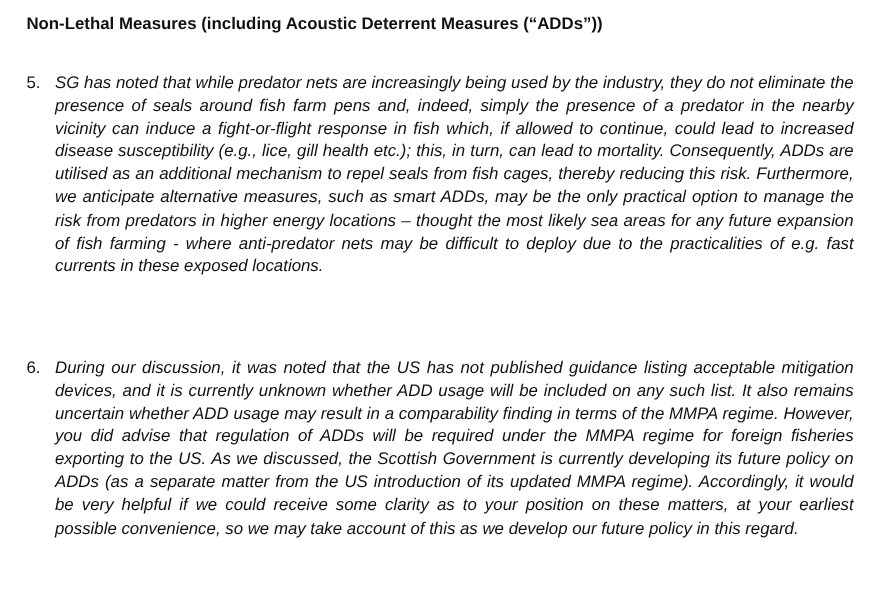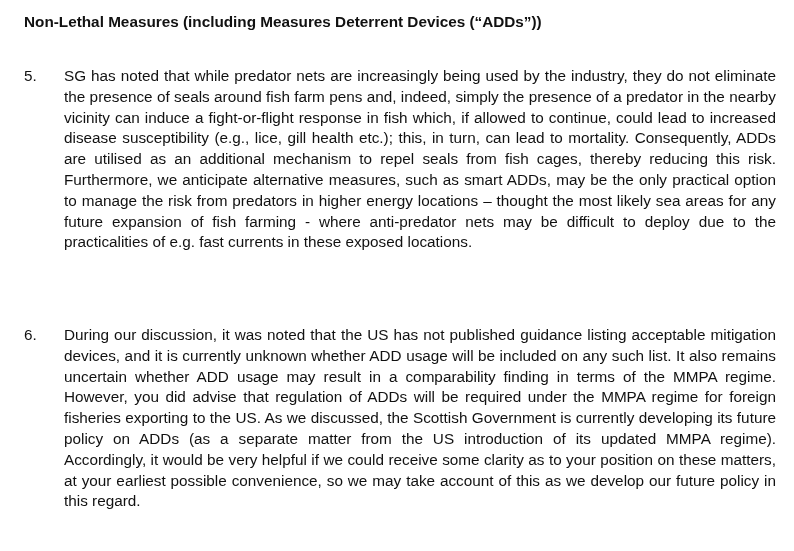--- a/index.html
+++ b/index.html
@@ -13,29 +13,29 @@
     white-space: nowrap;
   }
   .para {
     position: absolute; left: 24px; width: 752px;
     font-size: 15.3px; line-height: 20.8px;
   }
   .para .num {
     position: absolute; left: 0; top: 0; width: 26px;
   }
   .para .body {
-    margin-left: 40px; text-align: justify;
+    margin-left: 26px; text-align: justify; font-style: italic;
   }
   .p5 { top: 66px; }
   .p6 { top: 325px; }
 </style>
 </head>
 <body>
 
-<div class="heading">Non-Lethal Measures (including Measures Deterrent Devices (“ADDs”))</div>
+<div class="heading">Non-Lethal Measures (including Acoustic Deterrent Measures (“ADDs”))</div>
 
 <div class="para p5">
   <span class="num">5.</span>
   <div class="body">SG has noted that while predator nets are increasingly being used by the industry, they do not eliminate the presence of seals around fish farm pens and, indeed, simply the presence of a predator in the nearby vicinity can induce a fight-or-flight response in fish which, if allowed to continue, could lead to increased disease susceptibility (e.g., lice, gill health etc.); this, in turn, can lead to mortality. Consequently, ADDs are utilised as an additional mechanism to repel seals from fish cages, thereby reducing this risk. Furthermore, we anticipate alternative measures, such as smart ADDs, may be the only practical option to manage the risk from predators in higher energy locations – thought the most likely sea areas for any future expansion of fish farming - where anti-predator nets may be difficult to deploy due to the practicalities of e.g. fast currents in these exposed locations.</div>
 </div>
 
 <div class="para p6">
   <span class="num">6.</span>
   <div class="body">During our discussion, it was noted that the US has not published guidance listing acceptable mitigation devices, and it is currently unknown whether ADD usage will be included on any such list. It also remains uncertain whether ADD usage may result in a comparability finding in terms of the MMPA regime. However, you did advise that regulation of ADDs will be required under the MMPA regime for foreign fisheries exporting to the US. As we discussed, the Scottish Government is currently developing its future policy on ADDs (as a separate matter from the US introduction of its updated MMPA regime). Accordingly, it would be very helpful if we could receive some clarity as to your position on these matters, at your earliest possible convenience, so we may take account of this as we develop our future policy in this regard.</div>
 </div>

